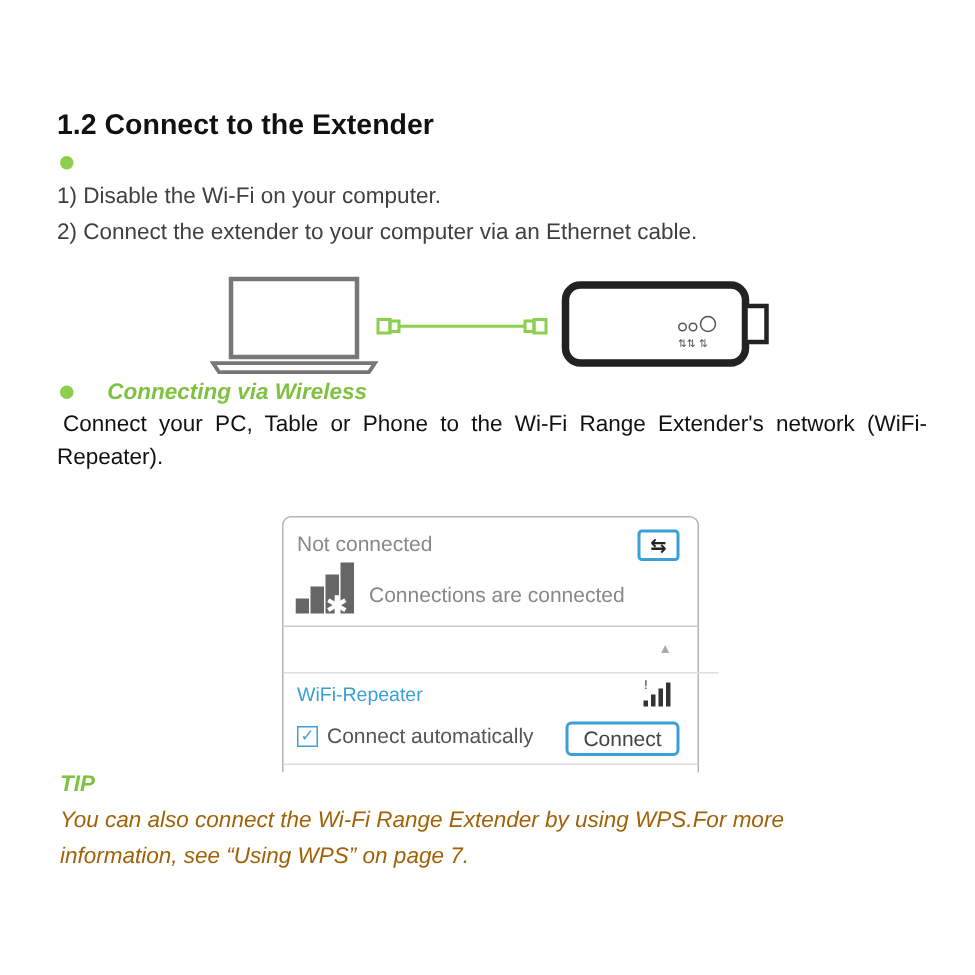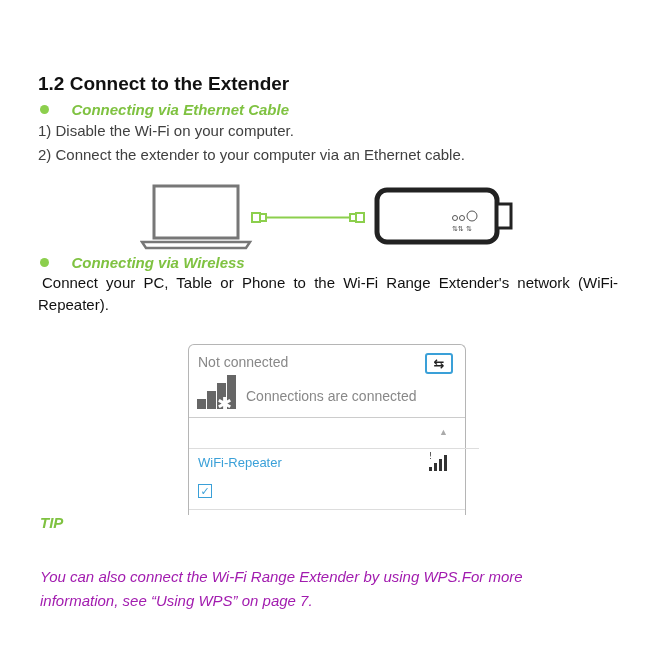--- a/index.html
+++ b/index.html
@@ -4,37 +4,36 @@
 <style>
   html,body{margin:0;padding:0;background:#fff;}
   body{width:650px;height:650px;position:relative;overflow:hidden;font-family:"Liberation Sans","DejaVu Sans",sans-serif;color:#111;}
   .abs{position:absolute;}
   .h1{left:38px;top:73px;font-size:19px;font-weight:bold;color:#111;white-space:nowrap;text-align:center;}
   .bullet{width:9px;height:9px;border-radius:50%;background:#8ccf4d;display:inline-block;}
   .sub{font-size:15px;font-weight:bold;font-style:italic;color:#7fc241;white-space:nowrap;}
   .body{font-size:15px;color:#404040;white-space:nowrap;}
   .para{left:38px;top:272px;width:580px;font-size:15px;line-height:22px;text-align:justify;text-align-last:left;}
   .tip-h{left:40px;top:514px;font-size:15px;font-weight:bold;font-style:italic;color:#7fc241;text-align:center;}
-  .tip{left:40px;top:535px;width:560px;font-size:15px;font-style:italic;color:#a21caf;line-height:24px;margin-top:30px;}
+  .tip{left:40px;top:535px;width:560px;font-size:15px;font-style:italic;color:#a16207;line-height:24px;}
   
   .panel{left:188px;top:344px;width:276px;height:170px;border:1.5px solid #b5b5b5;border-bottom:none;border-radius:6px 6px 0 0;background:#fff;}
   .ptxt{font-family:"Liberation Sans",sans-serif;color:#888;font-size:14px;white-space:nowrap;}
   .sep{height:1px;background:#ccc;position:absolute;left:0;}
   .refresh{left:236px;top:8px;width:24px;height:17px;border:2px solid #3aa0d8;border-radius:3px;display:flex;align-items:center;justify-content:center;font-size:13px;font-weight:bold;color:#222;}
   .cbtn{left:188px;top:136px;width:72px;height:19px;border:2px solid #3aa0d8;border-radius:4px;color:#444;font-size:14px;text-align:center;line-height:19px;background:#fff;}
   .chk{left:9px;top:139px;width:12px;height:12px;border:1.5px solid #3aa0d8;font-size:11px;color:#3aa0d8;line-height:12px;text-align:center;font-weight:bold;}
 </style>
 </head>
 <body>
 
 <div class="abs h1">1.2 Connect to the Extender</div>
 
 <div class="abs" style="left:40px;top:100px;">
   <span class="bullet" style="vertical-align:middle;"></span>
-  <span class="sub" style="margin-left:18px;vertical-align:middle;">Connecting via Ethernet Cable</span>
 </div>
 <div class="abs body" style="left:38px;top:122px;">1) Disable the Wi-Fi on your computer.</div>
 <div class="abs body" style="left:38px;top:146px;text-align:center;">2) Connect the extender to your computer via an Ethernet cable.</div>
 
 <svg class="abs" style="left:140px;top:184px;" width="380" height="66" viewBox="0 0 380 66">
   <g>
     <rect x="14" y="2" width="84" height="52" fill="none" stroke="#777" stroke-width="3"></rect>
     <path d="M2 58 L110 58 L106 64 L6 64 Z" fill="#fff" stroke="#777" stroke-width="2.5"></path>
   </g>
   <g stroke="#8ccf4d" fill="none" stroke-width="2">
@@ -78,17 +77,19 @@
   <div class="sep" style="top:103px;width:290px;background:#ddd;"></div>
   <div class="abs" style="left:9px;top:110px;font-size:13px;color:#3aa0d8;white-space:nowrap;">WiFi-Repeater</div>
   <svg class="abs" style="left:238px;top:106px;" width="24" height="22">
     <text x="2" y="8" font-size="8" fill="#333" font-family="DejaVu Sans, sans-serif">!</text>
     <rect x="2" y="16" width="3" height="4" fill="#333"></rect>
     <rect x="7" y="12" width="3" height="8" fill="#333"></rect>
     <rect x="12" y="8" width="3" height="12" fill="#333"></rect>
     <rect x="17" y="4" width="3" height="16" fill="#333"></rect>
   </svg>
   <div class="abs chk">✓</div>
+  <div class="abs ptxt" style="left:29px;top:137px;color:#555;">Connect automatically</div>
+  <div class="abs cbtn">Connect</div>
   <div class="sep" style="top:164px;width:276px;background:#ddd;"></div>
 </div>
 
 <div class="abs tip-h">TIP</div>
 <div class="abs tip">You can also connect the Wi-Fi Range Extender by using WPS.For more information, see “Using WPS” on page 7.</div>
 
 </body></html>

